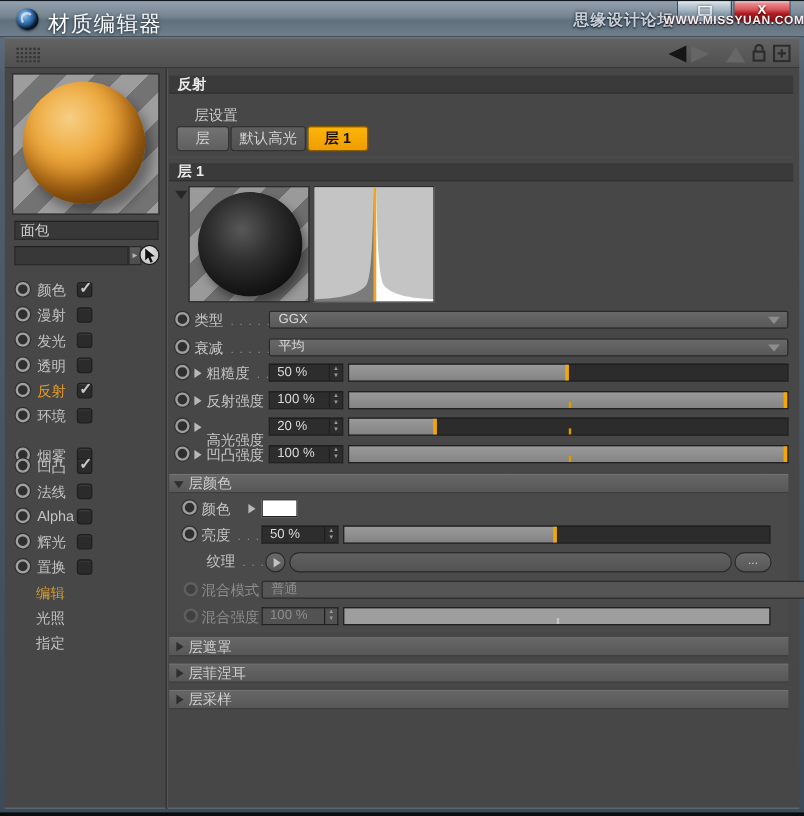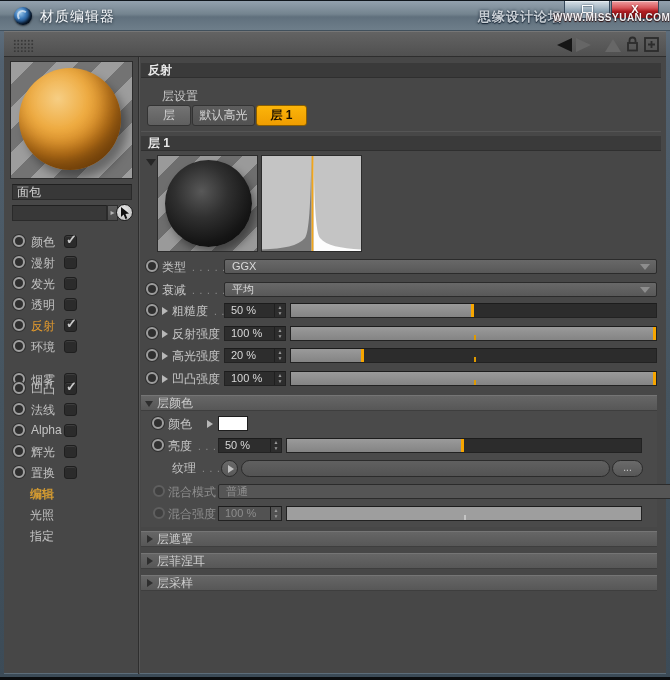--- a/index.html
+++ b/index.html
@@ -10,21 +10,21 @@
             border-top:1px solid #10161c; }
   
   .titlebar { position:absolute; left:0; top:0; width:670px; height:30px;
               background:linear-gradient(180deg,#93a1ae,#74848f 45%,#60707d 55%,#6e7e8a);
               border-bottom:1px solid #41505c; }
   .tb-icon { position:absolute; left:14px; top:6px; width:18px; height:18px; border-radius:50%;
              background:radial-gradient(circle at 35% 32%, #9ecbee 0%, #3a78b8 35%, #13355f 70%, #060f1e 100%);
              box-shadow:0 1px 2px rgba(0,0,0,.6), inset -2px -2px 3px rgba(0,0,0,.7); }
   .tb-icon:before { content:""; position:absolute; left:3px; top:3px; width:7px; height:7px; border-radius:50%;
              border:2px solid rgba(225,235,245,.75); border-right-color:transparent; border-bottom-color:transparent; }
-  .tb-title { position:absolute; left:40px; top:7px; font-size:14px; color:#fbfdff;
+  .tb-title { position:absolute; left:40px; top:7px; font-size:18px; color:#fbfdff;
               text-shadow:0 1px 3px rgba(10,20,30,.9); letter-spacing:1px; }
   .tb-btn { position:absolute; top:0; height:18px; border:1px solid #37485a; border-top:none;
             border-radius:0 0 4px 4px; box-shadow:inset 0 1px 0 rgba(255,255,255,.45); }
   .btn-restore { left:564px; width:46px;
             background:linear-gradient(180deg,#d7e0e7,#a9b9c5 40%,#8aa0b0 60%,#9cb0bd); }
   .btn-restore .glyph { position:absolute; left:17px; top:4px; width:11px; height:8px;
             border:1px solid #fdfeff; box-shadow:0 0 2px rgba(20,40,60,.8), inset 0 1px 0 rgba(20,40,60,.35); }
   .btn-close { left:611px; width:48px;
             background:linear-gradient(180deg,#efa0a2,#d9575b 40%,#b01d22 60%,#95161a); }
   .btn-close .glyph { position:absolute; left:0; top:2px; width:100%; text-align:center; font-size:11px;
@@ -76,21 +76,21 @@
   .pick-btn svg { position:absolute; left:3px; top:2px; }
   .ch { position:absolute; left:12px; width:122px; height:15px; }
   .radio { position:absolute; left:1px; top:1px; width:12px; height:12px; border-radius:50%;
            background:#2f2f2f; border:2px solid #a0a0a0; box-shadow:0 0 0 1px #303030; }
   .ch-lbl { position:absolute; left:19px; top:0; font-size:12px; color:#c3c3c3; white-space:nowrap; }
   .ch-lbl.hl { color:#e39a2d; }
   .chk { position:absolute; left:52px; top:1px; width:13px; height:13px; background:#2b2b2b;
          border:1px solid #1f1f1f; border-radius:3px; box-shadow:inset 0 1px 0 #3d3d3d; }
   .chk .mark { position:absolute; left:1px; top:-4px; font-size:13px; font-weight:bold; color:#c9c9c9; }
   .ch-link { position:absolute; left:30px; font-size:12px; color:#c3c3c3; height:15px; white-space:nowrap; }
-  .ch-link.hl { color:#d49b31;font-weight:bold; }
+  .ch-link.hl { color:#d49b31; }
   
   .darkbar { position:absolute; left:141px; width:520px; height:15px; background:#3a3a3a;
              border-bottom:1px solid #2f2f2f; color:#eaeaea; font-size:12px; font-weight:bold;
              line-height:15px; padding-left:7px; }
   .plain-lbl { position:absolute; font-size:12px; color:#c9c9c9; white-space:nowrap; }
   .tab { position:absolute; top:104px; height:21px; border:1px solid #333; border-radius:3px;
          font-size:12px; color:#d2d2d2; text-align:center; line-height:19px; }
   .tab.t1 { background:linear-gradient(#737373,#5f5f5f); }
   .tab.t2 { background:linear-gradient(#5d5d5d,#525252); }
   .tab.active { background:linear-gradient(#fcb50a,#ef9d00); border-color:#8a5e00; color:#1a1000;
@@ -364,21 +364,21 @@
   </div>
   <div class="slider" style="left:290px; top:325px; width:367px">
     <div class="fill" style="width: 100%;">
         <span class="mk"></span>
       </div>
     <span class="tick"></span>
   </div>
 
   <span class="row-radio" style="left:146px; top:348px"></span>
   <span class="subarr" style="left:162px; top:351px"></span>
-  <div class="lblrow" style="left:172px; top:347px">
+  <div class="lblrow" style="left:172px; top:358px">
     <span class="t">高光强度</span>
   </div>
   <div class="spin" style="left:224px; top:347px">
     <span>20 %</span>
     <span class="arrows">▲<br>▼</span>
   </div>
   <div class="slider" style="left:290px; top:347px; width:367px">
     <div class="fill" style="width: 20%;">
         <span class="mk"></span>
       </div>

